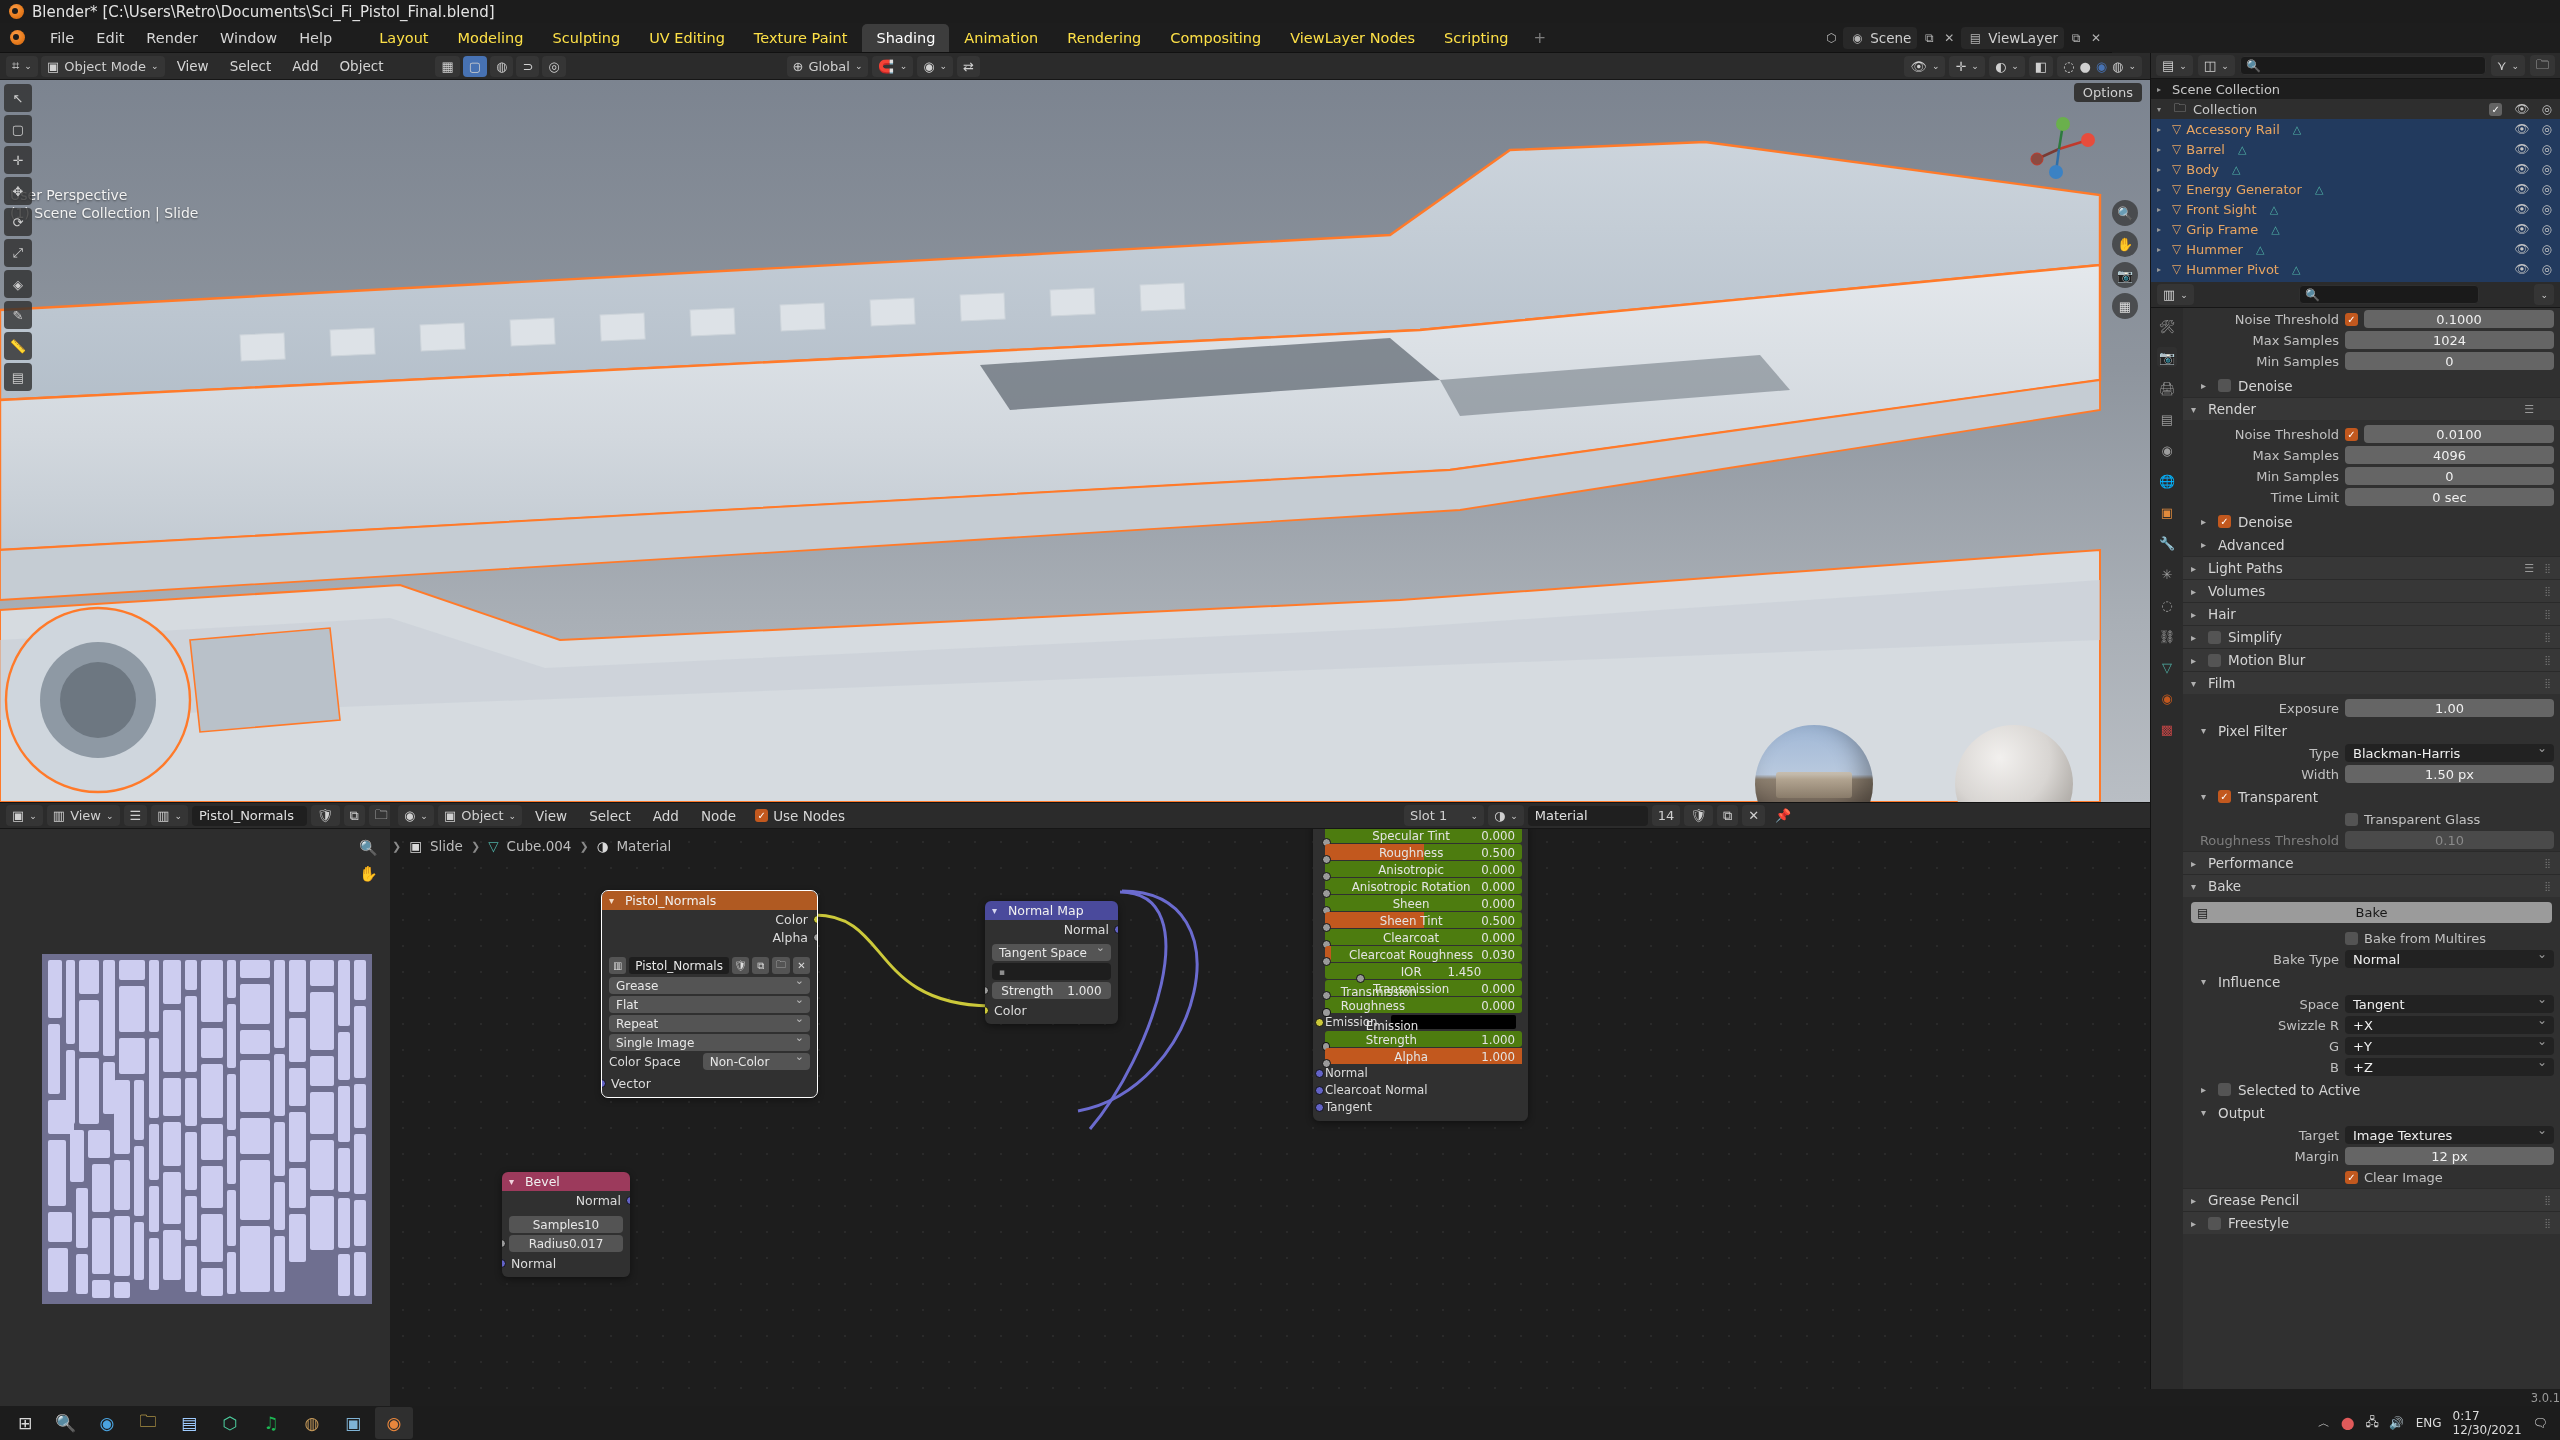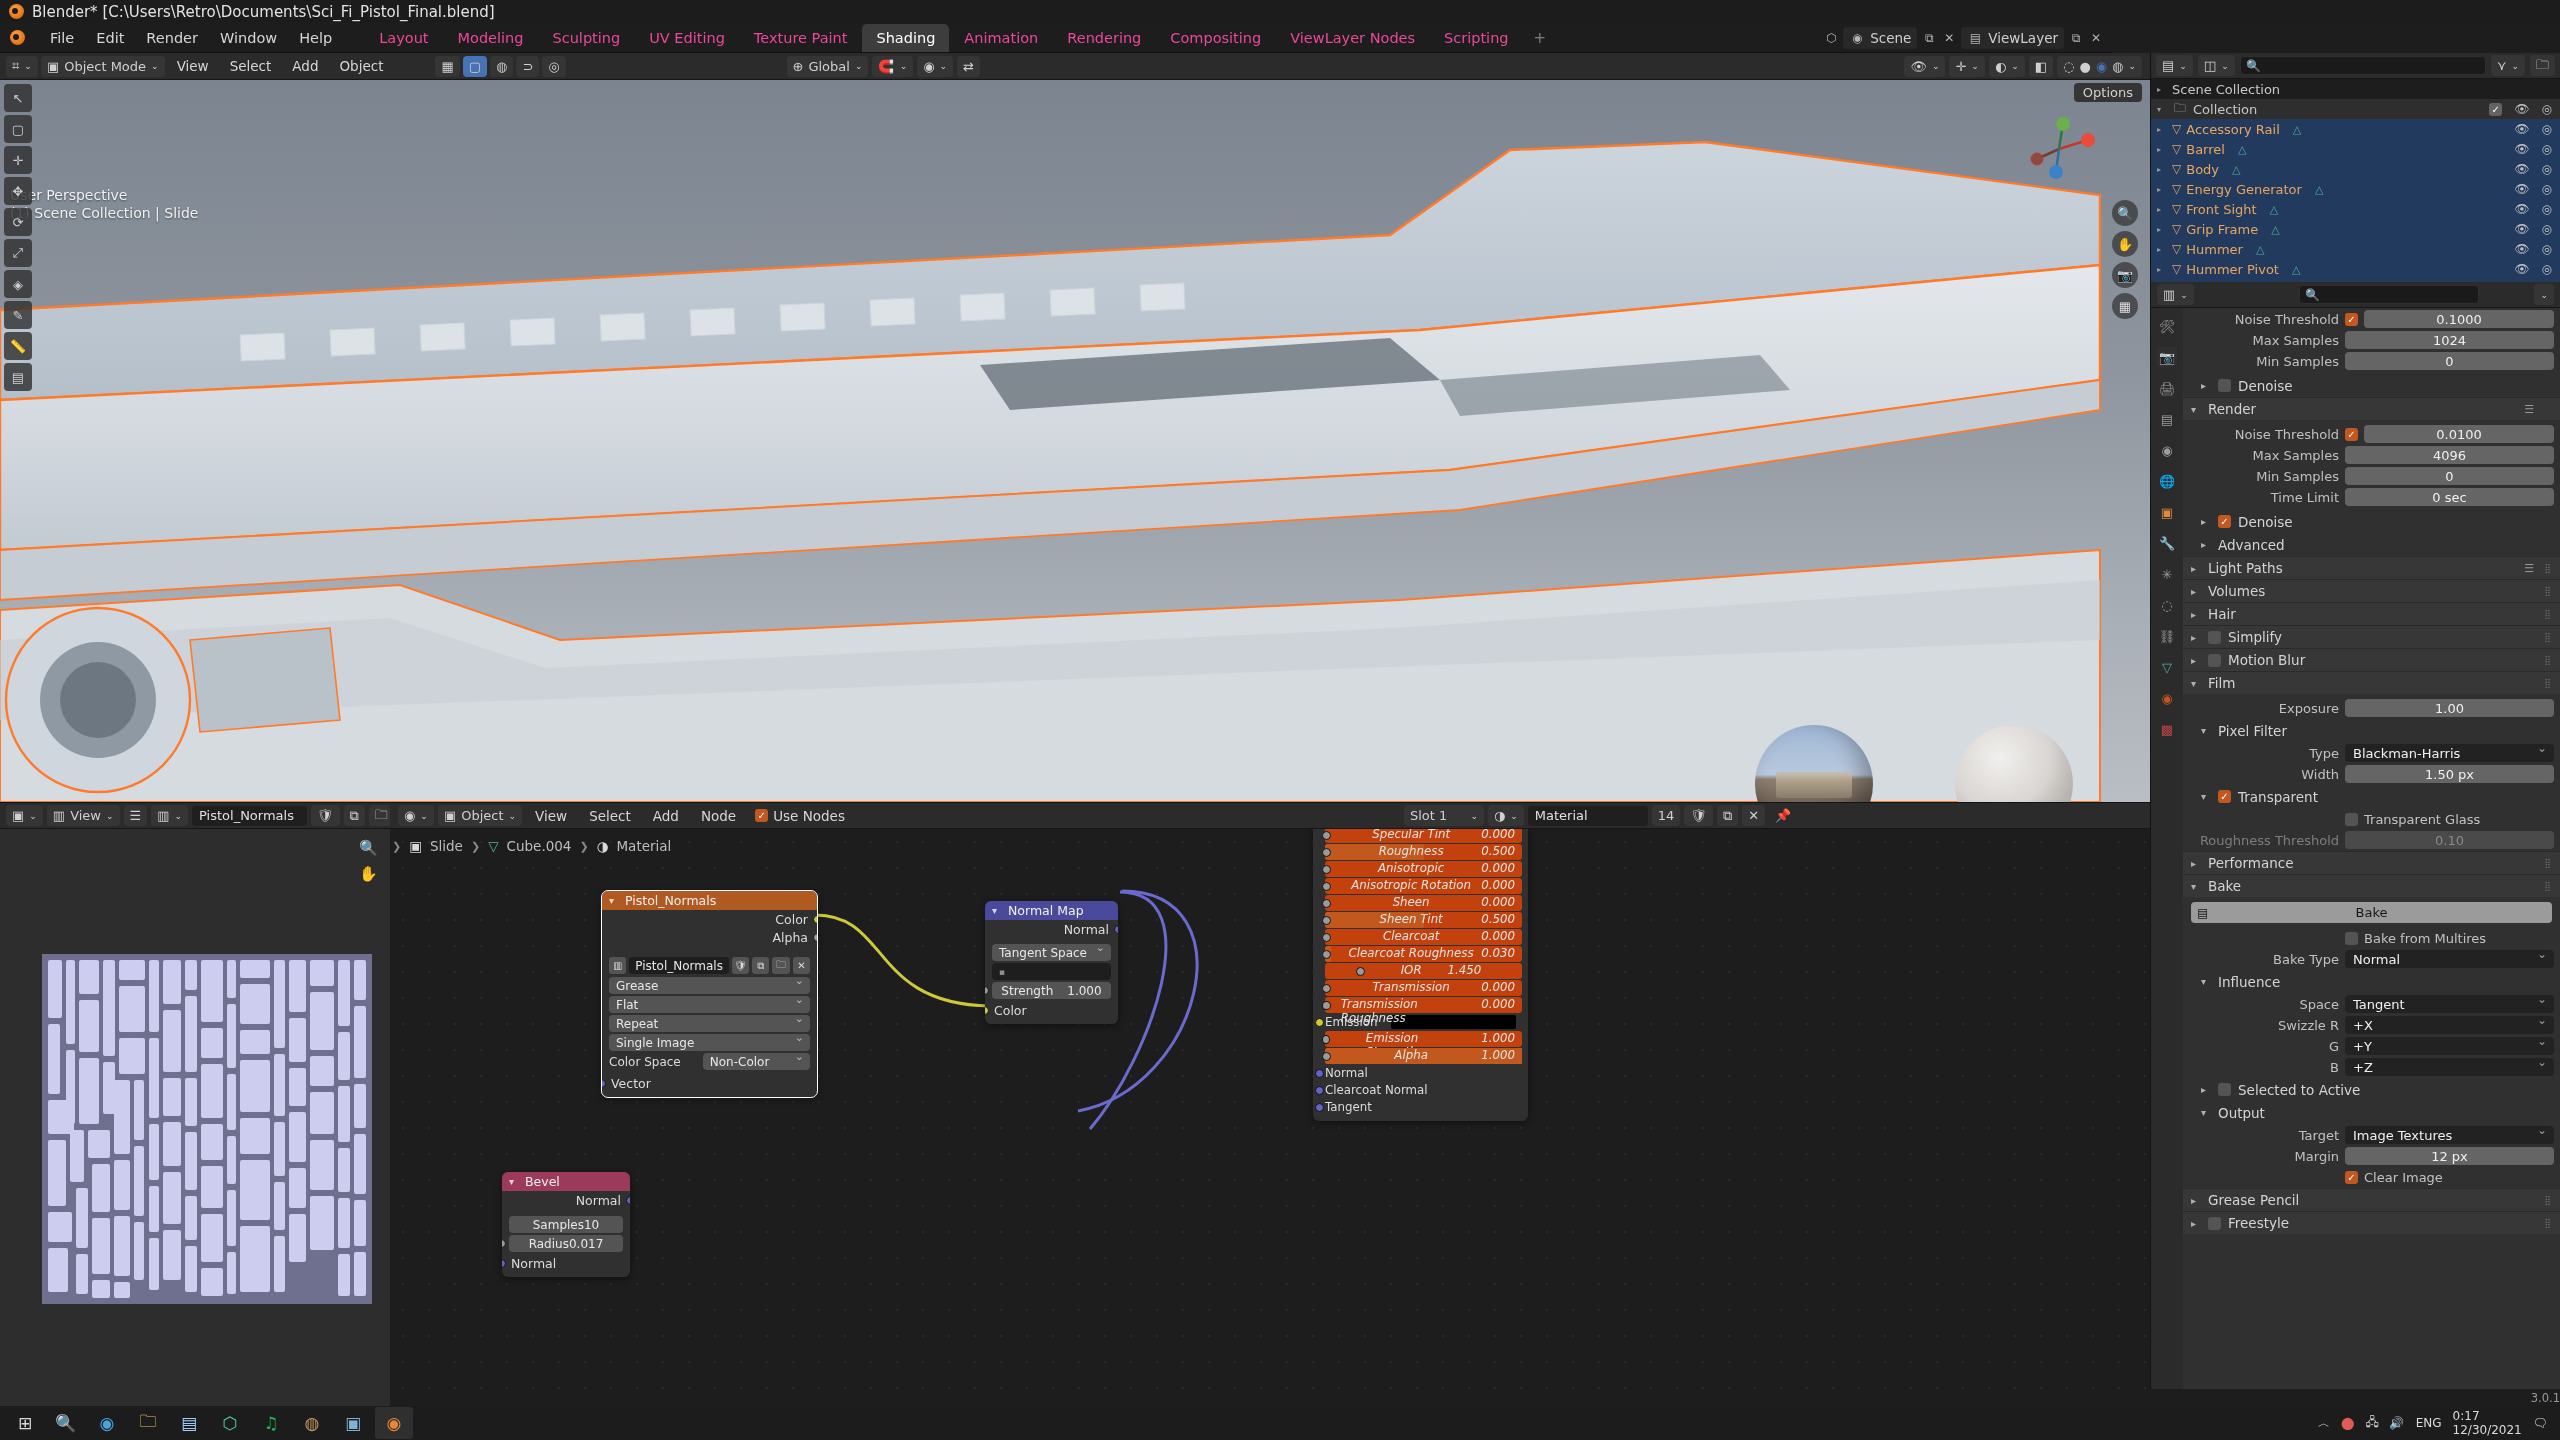--- a/index.html
+++ b/index.html
@@ -34,21 +34,21 @@
     background:#1d1d1d; display:flex; align-items:center;
     border-bottom:1px solid #111;
   }
   .topbar .blogo { margin-left:10px; margin-right:14px; }
   .menu-item {
     color:#d6d6d6; font-size:14.5px; padding:2px 11px; border-radius:3px;
     white-space:nowrap;
   }
   .ws-tabs { display:flex; align-items:center; margin-left:22px; gap:1px; }
   .ws-tab {
-    color:#ec4899; font-size:14.5px; padding:6px 14px;
+    color:#fde047; font-size:14.5px; padding:6px 14px;
     border-radius:5px 5px 0 0; white-space:nowrap;
   }
   .ws-tab.active { background:#3d3d3d; color:#ffffff; }
   .ws-plus { color:#7d7d7d; font-size:15px; padding:0 10px; }
 
   .topbar-right {
     margin-left:auto; display:flex; align-items:center; gap:4px;
     padding-right:8px; height:100%;
   }
   .scene-field, .viewlayer-field {
@@ -281,23 +281,23 @@
     width:19px;height:17px;background:#545454;border-radius:3px;
     display:flex;align-items:center;justify-content:center;color:#ddd;font-size:10px;
   }
   .imgrow .idname {
     flex:1;height:17px;background:#1e1e1e;border-radius:3px;
     display:flex;align-items:center;padding:0 6px;color:#e8e8e8;font-size:12px;
   }
 
   
   .bsdf-row {
-    height:16px; margin:1px 6px 1px 12px; border-radius:3px; background:#c2410c;
-    display:flex; align-items:flex-start; justify-content:space-between;
-    padding:0 7px; color:#e4e4e4; font-size:11.8px; position:relative;font-style:italic;
+    height:16px; margin:1px 6px 1px 12px; border-radius:3px; background:#4d7c0f;
+    display:flex; align-items:flex-end; justify-content:space-between;
+    padding:0 7px; color:#e4e4e4; font-size:11.8px; position:relative;
   }
   .bsdf-row .fillbar {
     position:absolute; left:0; top:0; bottom:0; background:#c2581e;
     border-radius:3px 0 0 3px;
   }
   .bsdf-row span { position:relative; z-index:2; }
   .bsdf-plain {
     height:16px; margin:1px 6px 1px 12px; display:flex; align-items:center;
     color:#dcdcdc; font-size:11.8px; position:relative;
   }

